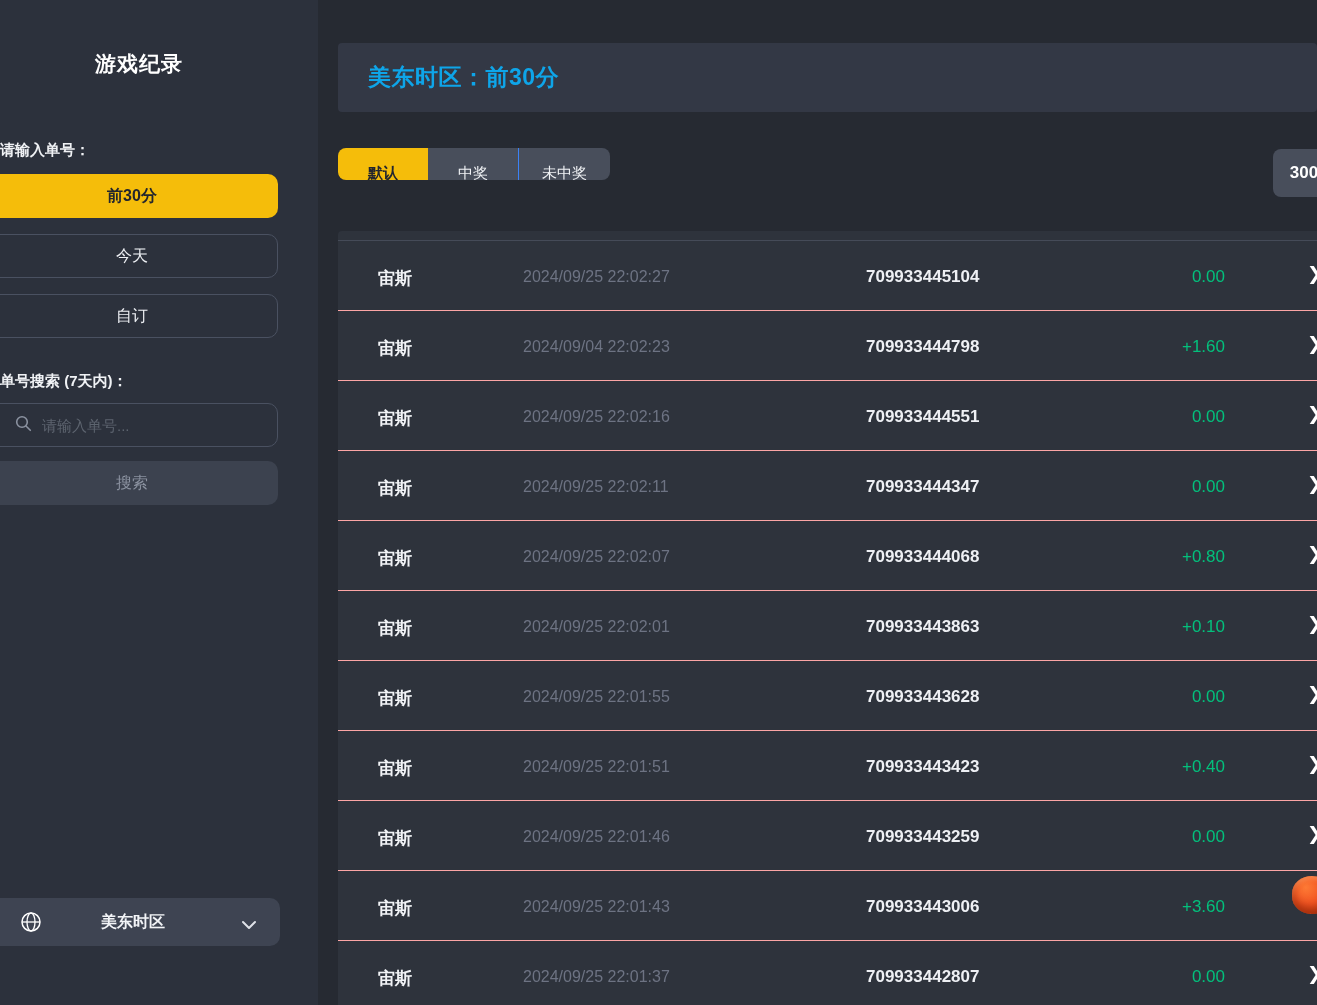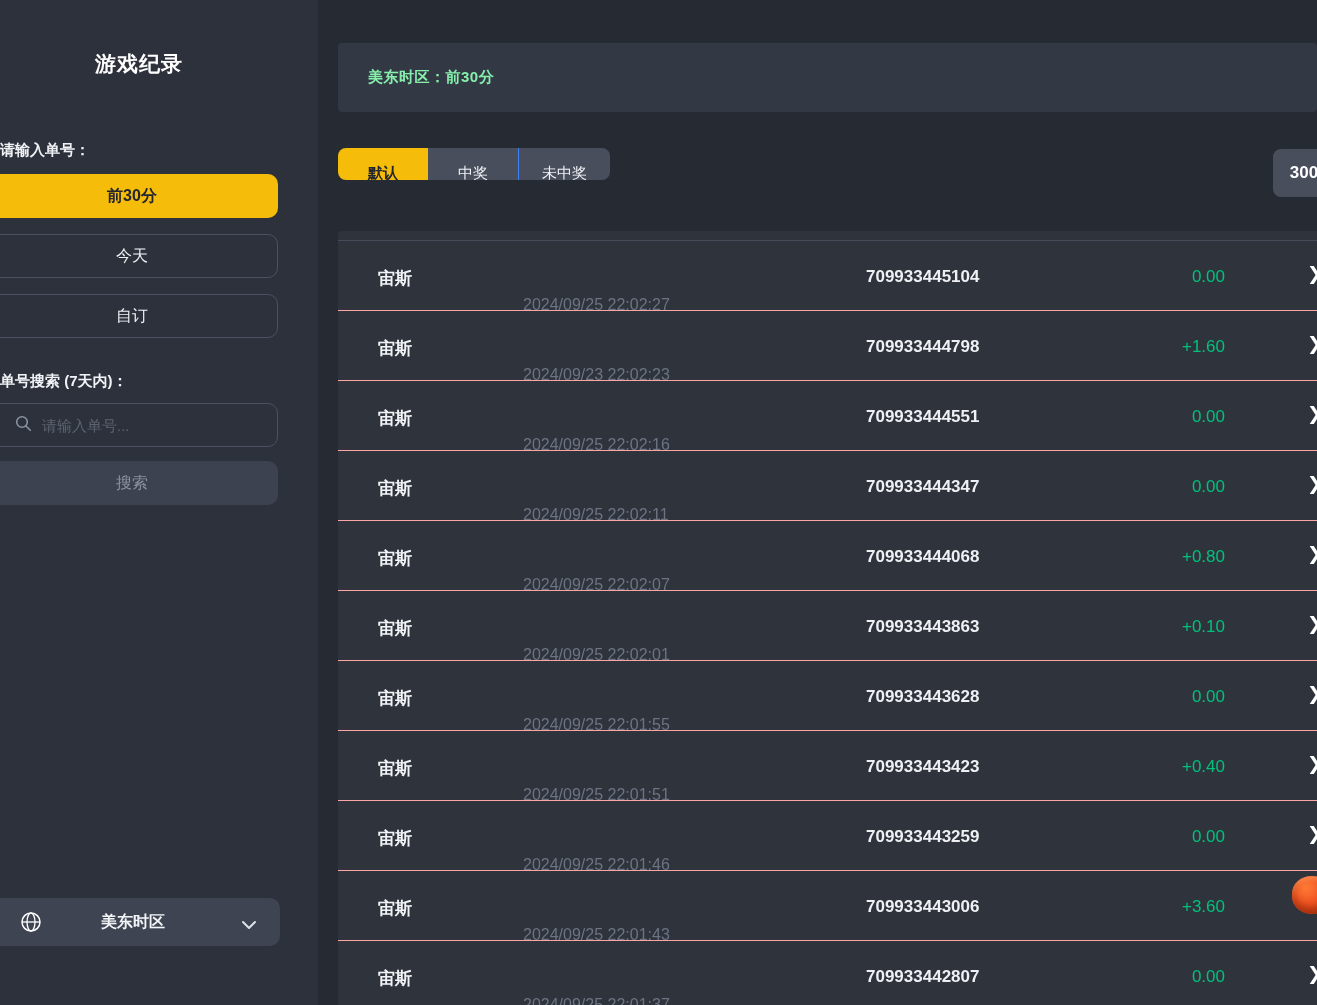--- a/index.html
+++ b/index.html
@@ -63,21 +63,21 @@
   }
   .tz-chevron{ position:absolute; right:24px; top:18px; }
 
   
   .main{ position:absolute; left:318px; top:0; width:999px; height:1005px; }
   .hdr-box{
     position:absolute; left:20px; top:43px; width:979px; height:69px;
     background:#333845; border-radius:4px;
     display:flex; align-items:center; padding-left:30px;
   }
-  .hdr-box span{ font-size:15px; color:#86efac; font-weight:bold; letter-spacing:0.5px; }
+  .hdr-box span{ font-size:23px; color:#0ea5e9; font-weight:bold; letter-spacing:0.5px; }
 
   .tabs{
     position:absolute; left:20px; top:148px; height:32px;
     display:flex; border-radius:8px; overflow:hidden;
   }
   .tab{
     height:50px; display:flex; align-items:center; justify-content:center;
     font-size:15px; cursor:pointer; background:#484e5b; color:#f0f2f5;
     border:none; font-family:inherit;
   }
@@ -98,21 +98,21 @@
   .partial-row{
     height:10px; border-bottom:1px solid #454b58;
   }
   .row{
     position:relative; height:70px; border-bottom:1px solid #fca5a5; cursor:pointer;
   }
   .row .c-game{
     position:absolute; left:40px; top:26px; font-size:17px; font-weight:bold; color:#f2f4f7;
   }
   .row .c-time{
-    position:absolute; left:185px; top:27px; font-size:16px; color:#6d7383;margin-top:28px;
+    position:absolute; left:185px; top:27px; font-size:16px; color:#6d7383;
   }
   .row .c-order{
     position:absolute; left:528px; top:26px; font-size:17px; font-weight:600; color:#eef0f4;
   }
   .row .c-amount{
     position:absolute; right:92px; top:26px; font-size:17px; color:#03c07c; text-align:right;
   }
   .row .c-chev{
     position:absolute; right:-5px; top:22px; font-size:18px; color:#ffffff; font-weight:bold;
   }
@@ -188,21 +188,21 @@
   <div class="row">
     <span class="c-game">宙斯</span>
     <span class="c-time">2024/09/25 22:02:27</span>
     <span class="c-order">709933445104</span>
     <span class="c-amount">0.00</span>
     <span class="c-chev">❯</span>
   </div>
 
   <div class="row">
     <span class="c-game">宙斯</span>
-    <span class="c-time">2024/09/23 22:02:23</span>
+    <span class="c-time">2024/09/04 22:02:23</span>
     <span class="c-order">709933444798</span>
     <span class="c-amount">+1.60</span>
     <span class="c-chev">❯</span>
   </div>
 
   <div class="row">
     <span class="c-game">宙斯</span>
     <span class="c-time">2024/09/25 22:02:16</span>
     <span class="c-order">709933444551</span>
     <span class="c-amount">0.00</span>

